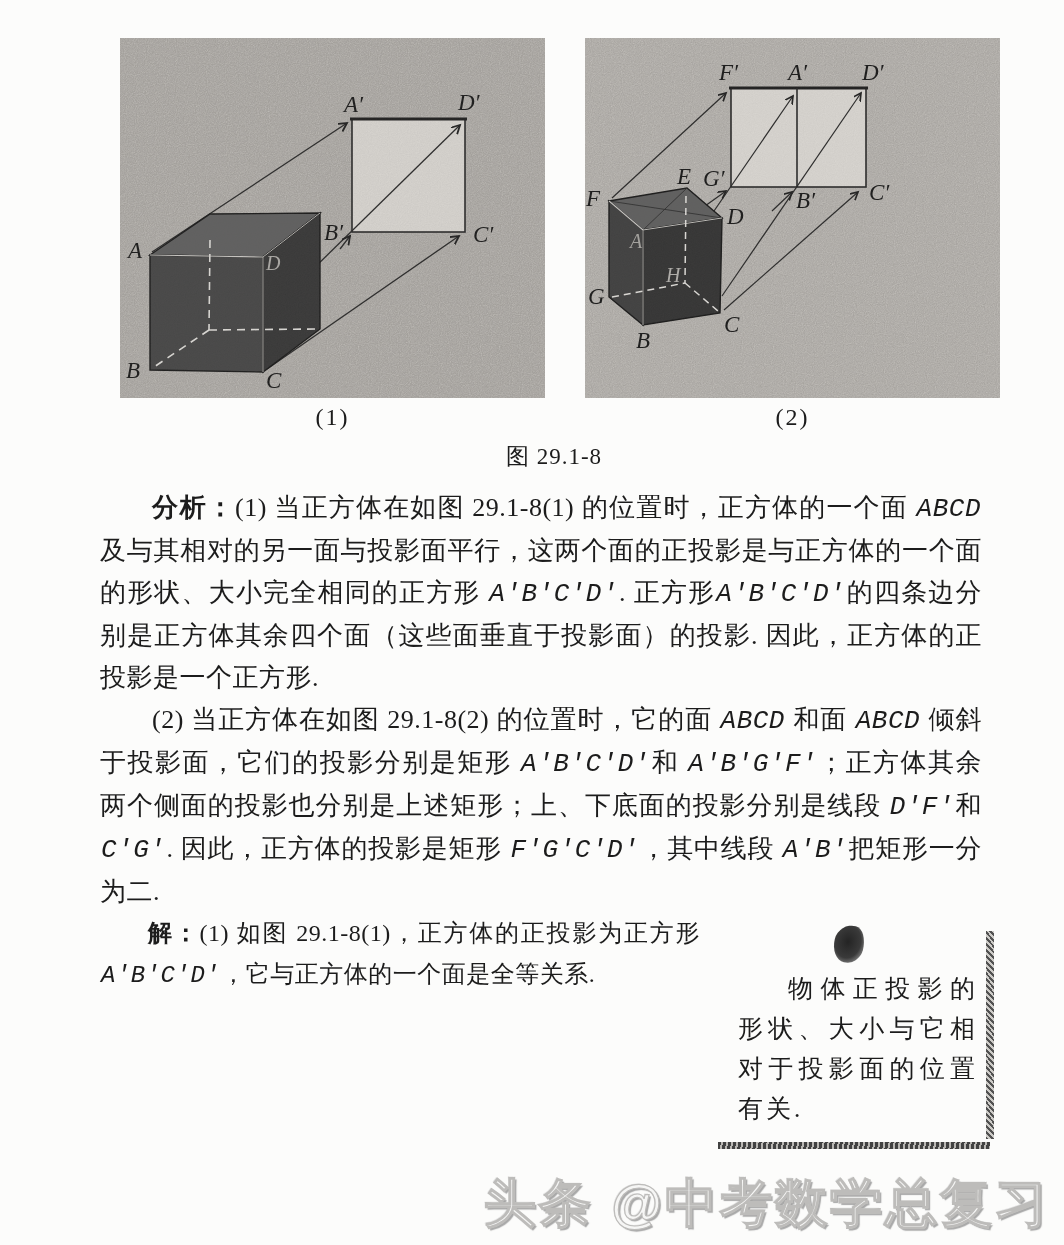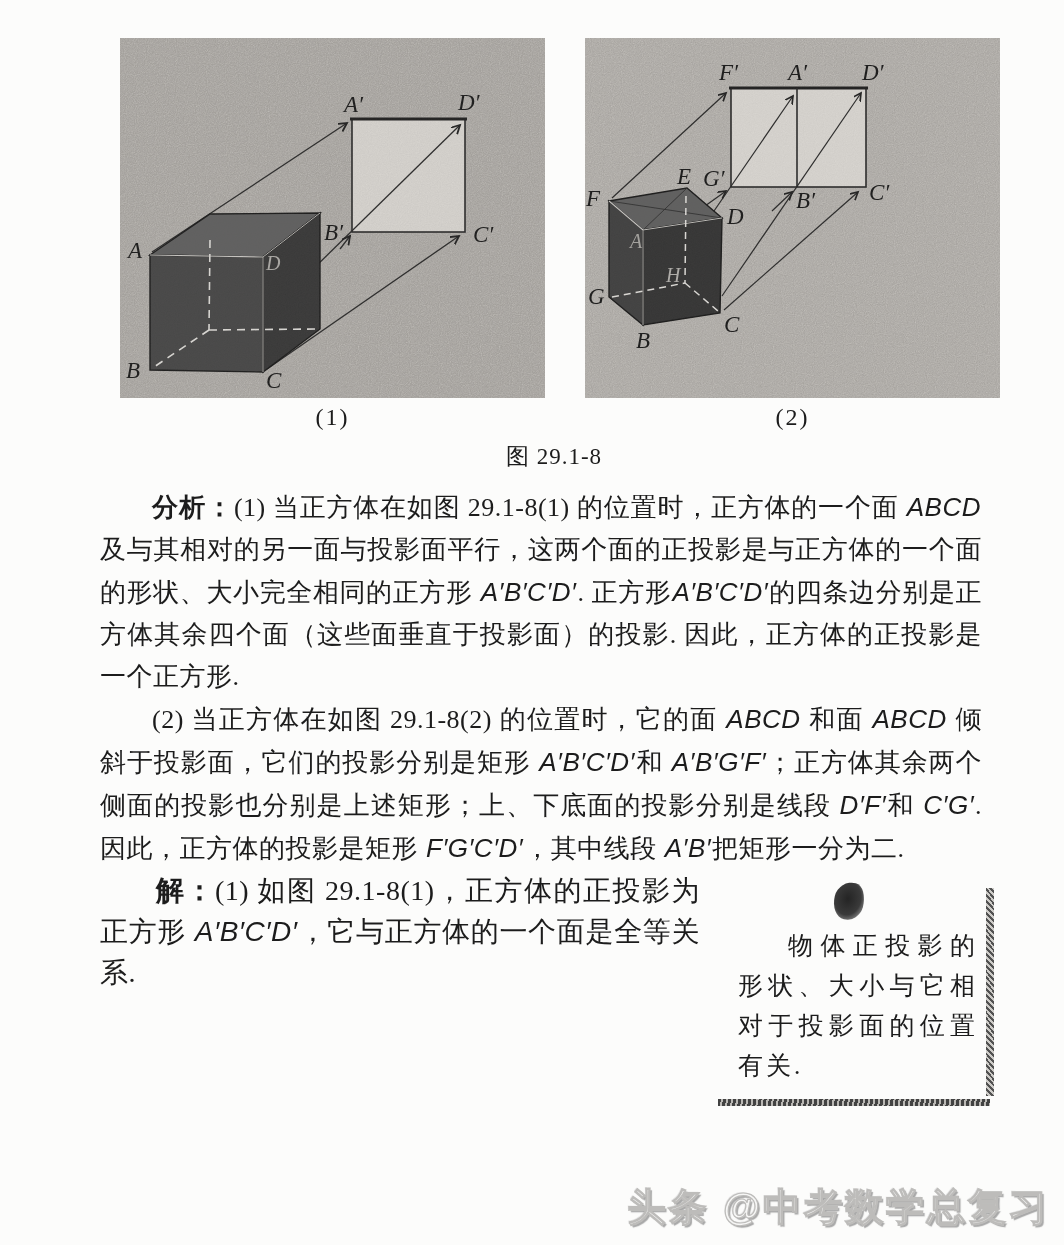--- a/index.html
+++ b/index.html
@@ -23,25 +23,25 @@
   .bodytext{padding:14px 82px 0 100px;}
   .bodytext p{
     margin:0;
     font-size:26px;
     line-height:42px;
     text-align:justify;
     text-indent:2em;
     letter-spacing:0.5px;
   }
   .bodytext b{font-family:"Liberation Sans","DejaVu Sans",sans-serif;font-weight:bold;letter-spacing:1px;}
-  i.mi{font-family:Liberation Sans, sans-serif;font-style:italic;padding:0 1px;}
+  i.mi{font-family:Liberation Mono, monospace;font-style:italic;padding:0 1px;}
   
   .solrow{display:flex;padding:0 60px 0 100px;align-items:flex-start;}
   .solcol{width:600px;}
-  .solcol p{margin:0;font-size:28px;line-height:41px;text-align:justify;text-indent:2em;letter-spacing:0.5px;}
+  .solcol p{margin:0;font-size:24px;line-height:41px;text-align:justify;text-indent:2em;letter-spacing:0.5px;}
   .note{
     position:relative;
     width:300px;
     margin-left:4px;
     margin-top:6px;
     min-height:200px;
     padding:2px 26px 18px 34px;
     box-sizing:border-box;
   }
   .note .blob{
@@ -64,23 +64,23 @@
     background:repeating-linear-gradient(47deg,#3f3f3f 0 2px,#c8c6c2 2px 4px);
     opacity:0.9;
   }
   .note .hrule{
     position:absolute;left:14px;right:14px;bottom:6px;height:7px;
     background:repeating-linear-gradient(100deg,#383838 0 3px,#b7b5b1 3px 5px);
     opacity:0.95;
   }
   
   .watermark{
-    position:absolute;right:14px;bottom:12px;
+    position:absolute;right:14px;bottom:6px;
     font-family:"Liberation Sans","DejaVu Sans",sans-serif;
-    font-weight:bold;font-size:38px;letter-spacing:3px;
+    font-weight:bold;font-size:52px;letter-spacing:3px;
     color:#f6f6f5;
     -webkit-text-stroke:1.2px #bdbcba;
     text-shadow:2px 2px 1px rgba(140,140,140,0.75), -1px -1px 0 #e6e6e6;
   }
   
   .lbl{font-family:"Liberation Serif","DejaVu Serif",serif;font-style:italic;font-size:23px;fill:#161616;}
   .lblsm{font-family:"Liberation Serif","DejaVu Serif",serif;font-style:italic;font-size:20px;}
 </style>
 </head>
 <body>

